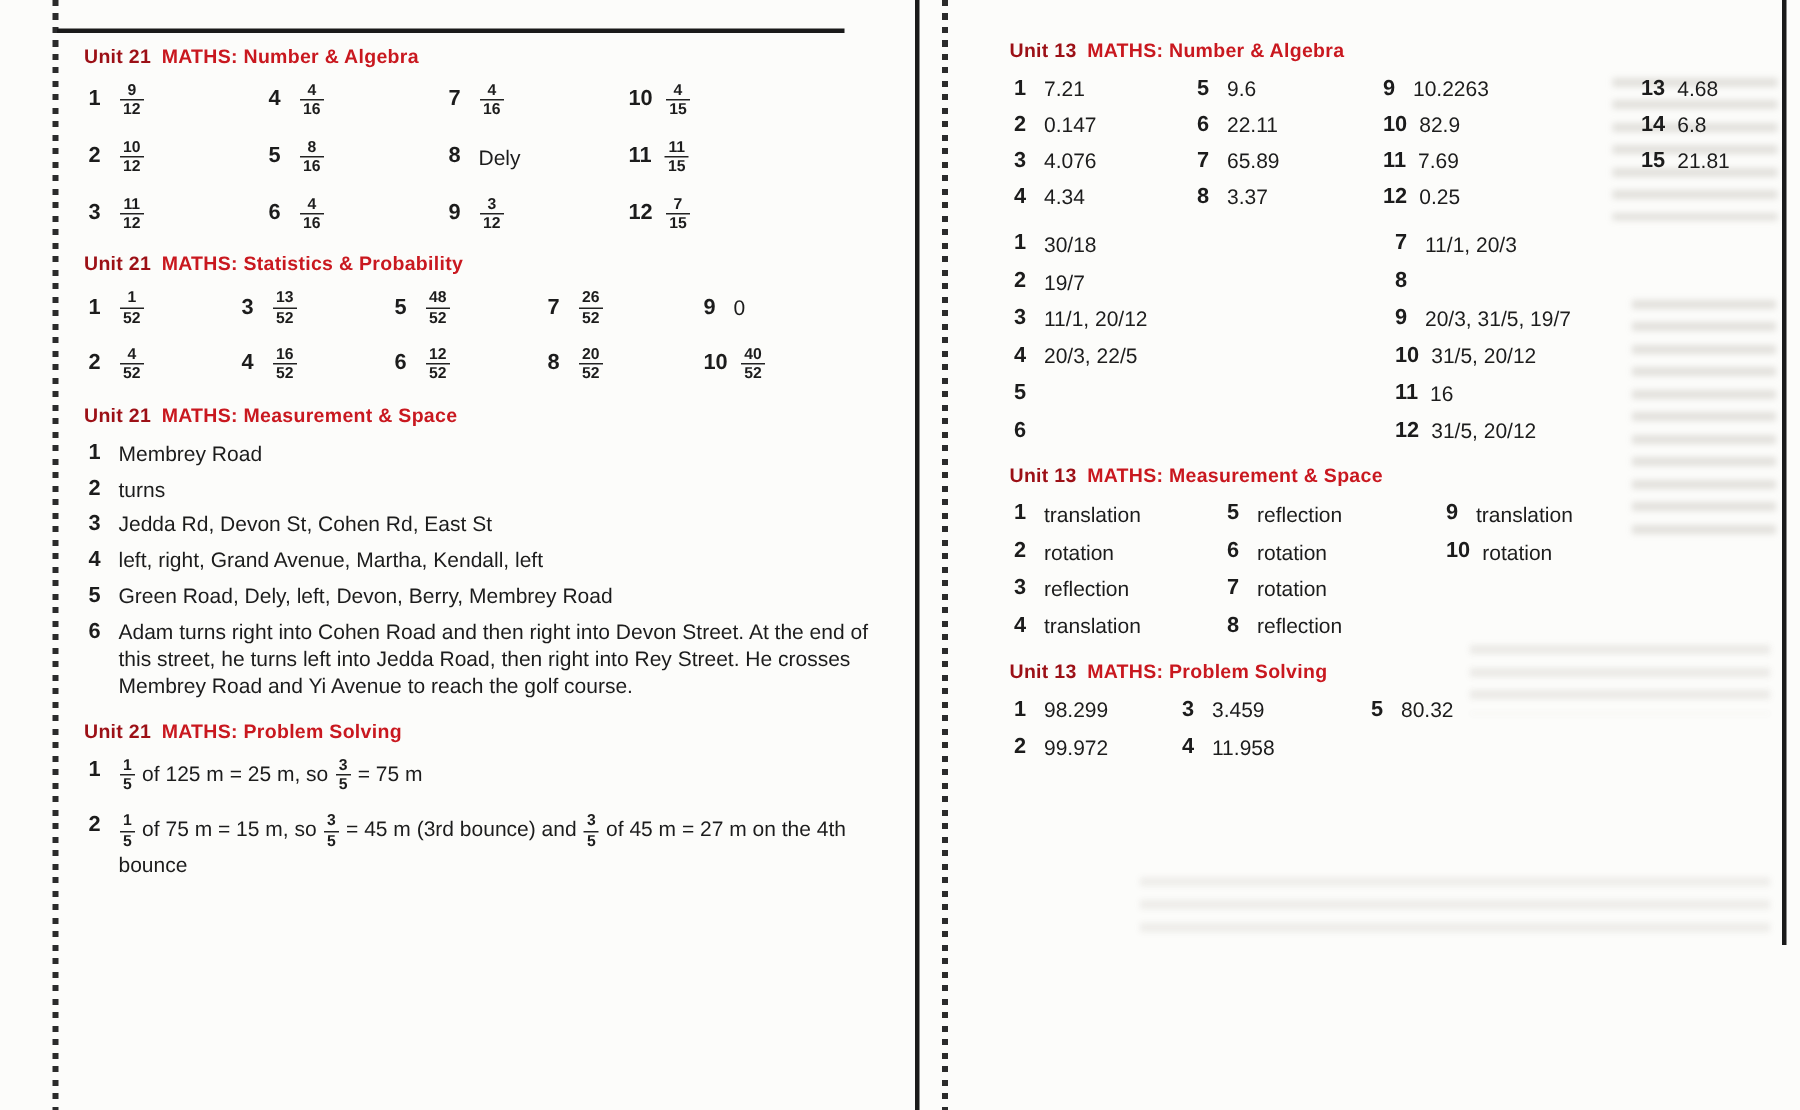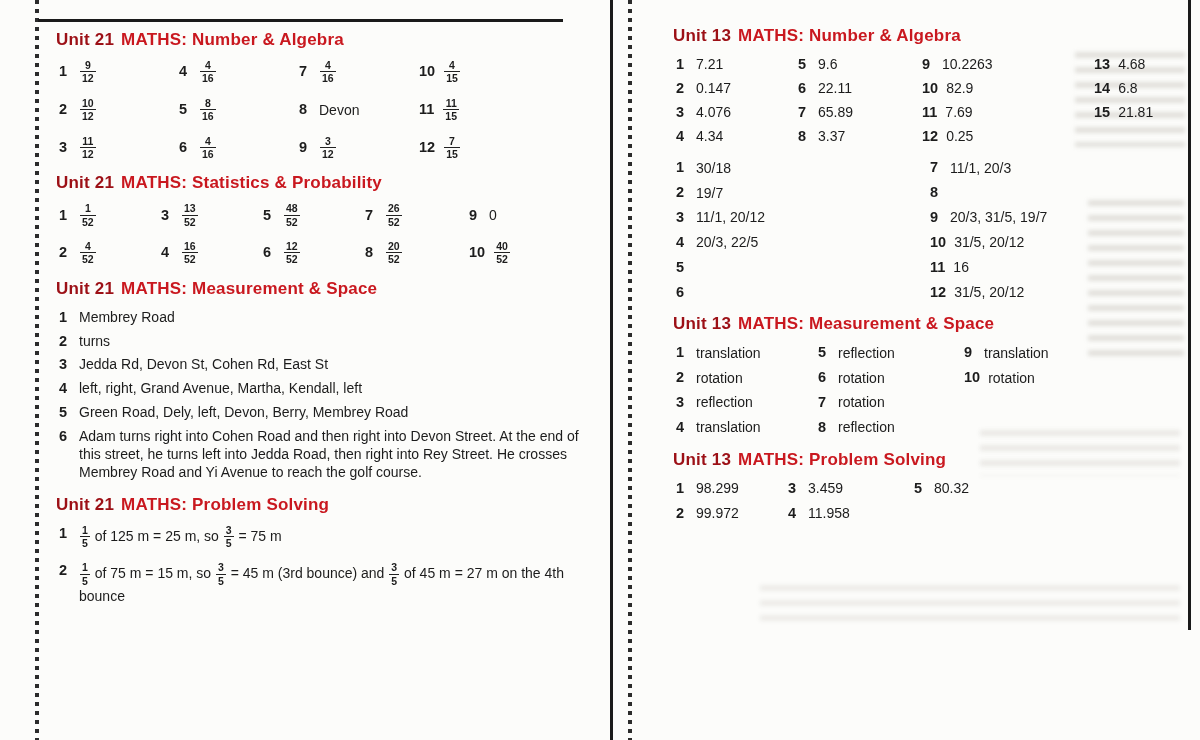--- a/index.html
+++ b/index.html
@@ -18,21 +18,21 @@
     background-image:repeating-linear-gradient(to bottom,#2b2b2b 0 4px,transparent 4px 9px);
   }
   #dotted-left{left:35px}
   #dotted-right{left:628px}
 
   .page{position:absolute;top:0;height:740px;box-sizing:border-box}
   #left-page{left:40px;width:568px;padding:30px 6px 0 16px}
   #right-page{left:657px;width:553px;padding:26px 2px 0 16px}
 
   .section{margin-bottom:13px}
-  .heading{font-size:17px;font-weight:800;margin:0 0 9px 0;letter-spacing:.2px}
+  .heading{font-size:13px;font-weight:800;margin:0 0 9px 0;letter-spacing:.2px}
   .unit{color:var(--unit-red);margin-right:7px}
   .topic{color:var(--heading-red)}
 
   .items{display:grid;row-gap:6px;column-gap:4px;padding-left:3px}
   .frows{row-gap:12px}
   .g4{grid-template-columns:repeat(4,116px)}
   .g5{grid-template-columns:98px 98px 98px 100px 1fr}
   .g4r{grid-template-columns:118px 120px 168px 1fr;row-gap:5px}
   .g2{grid-template-columns:250px 1fr;row-gap:6px}
   .g3{grid-template-columns:138px 142px 1fr;row-gap:6px}
@@ -119,21 +119,21 @@
         </div>
         <div class="item">
           <span class="qnum">5</span>
           <span class="ans"><span class="frac">
               <span class="fnum">8</span>
               <span class="fden">16</span>
             </span></span>
         </div>
         <div class="item">
           <span class="qnum">8</span>
-          <span class="ans"><span class="atext">Devon</span></span>
+          <span class="ans"><span class="atext">Dely</span></span>
         </div>
         <div class="item">
           <span class="qnum">11</span>
           <span class="ans"><span class="frac">
               <span class="fnum">11</span>
               <span class="fden">15</span>
             </span></span>
         </div>
         <div class="item">
           <span class="qnum">3</span>

